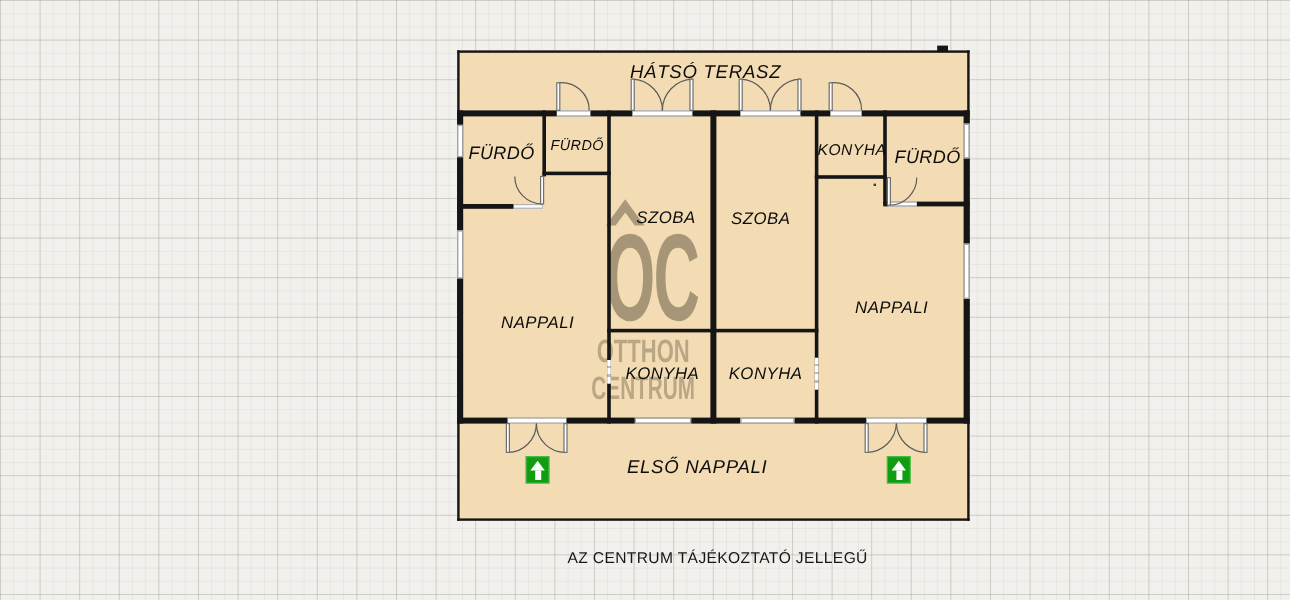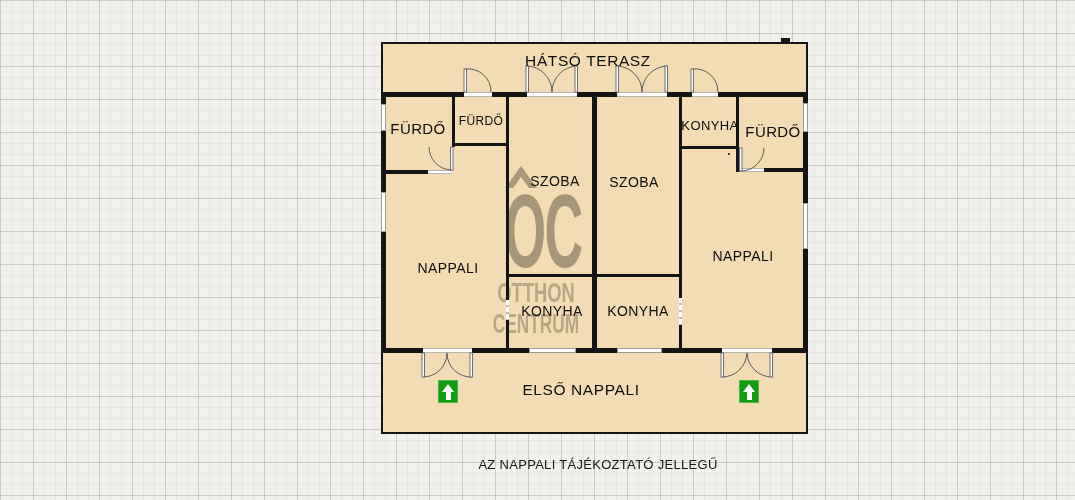--- a/index.html
+++ b/index.html
@@ -14,21 +14,21 @@
     background-size:33px 33px,33px 33px,11px 11px,11px 11px;
     font-family:"Liberation Sans", sans-serif;
   }
   #plan{position:absolute;left:381px;top:42px;width:427px;height:392px;background:#f3dcb4;}
   .abs{position:absolute;}
   .wall{position:absolute;background:#151515;}
   .tborder{position:absolute;background:#151515;}
   .openh{position:absolute;background:#ffffff;border-top:1px solid #b3b3b3;border-bottom:1px solid #b3b3b3;box-sizing:border-box;}
   .openv{position:absolute;box-sizing:border-box;background:repeating-linear-gradient(180deg,#ffffff 0 5px,#bdbdbd 5px 7px);}
   .window{position:absolute;background:#ffffff;border:1px solid #9c9c9c;box-sizing:border-box;}
-  .roomlabel{position:absolute;color:#0c0c0c;white-space:nowrap;transform:translate(-50%,-50%);letter-spacing:0.4px;}
+  .roomlabel{position:absolute;color:#0c0c0c;white-space:nowrap;transform:translate(-50%,-50%);letter-spacing:0.4px;font-style:italic;}
   .wm{position:absolute;white-space:nowrap;font-weight:bold;color:rgba(95,84,63,0.40);}
   #wm-oc{font-size:103px;color:rgba(95,84,63,0.52);letter-spacing:-3px;transform:translate(-50%,-50%) scaleX(0.52);}
   #wm-otthon{font-size:27px;transform:translate(-50%,-50%) scaleX(0.68);}
   #wm-centrum{font-size:27px;transform:translate(-50%,-50%) scaleX(0.64);}
   .entrance{position:absolute;width:20px;height:23px;background:#0f9e0f;box-shadow:inset 0 0 0 1px rgba(255,255,255,0.25);
     display:flex;flex-direction:column;align-items:center;justify-content:center;}
   .entrance .tri{width:0;height:0;border-left:6px solid transparent;border-right:6px solid transparent;border-bottom:8px solid #ffffff;}
   .entrance .shaft{width:5px;height:8px;background:#ffffff;}
   #caption{position:absolute;left:598px;top:457px;transform:translateX(-50%);font-size:13px;color:#151515;letter-spacing:0.3px;white-space:nowrap;}
   #notch{position:absolute;left:781px;top:38px;width:9px;height:5px;background:#151515;}
@@ -135,13 +135,13 @@
   </div>
   <div class="entrance" style="left:358px;top:338px;">
     <span class="tri"></span>
       <span class="shaft"></span>
   </div>
 
   <div id="hinge-dot"></div>
 </div>
 
 <div id="notch"></div>
-<div id="caption">AZ NAPPALI TÁJÉKOZTATÓ JELLEGŰ</div>
+<div id="caption">AZ CENTRUM TÁJÉKOZTATÓ JELLEGŰ</div>
 
 </body></html>

